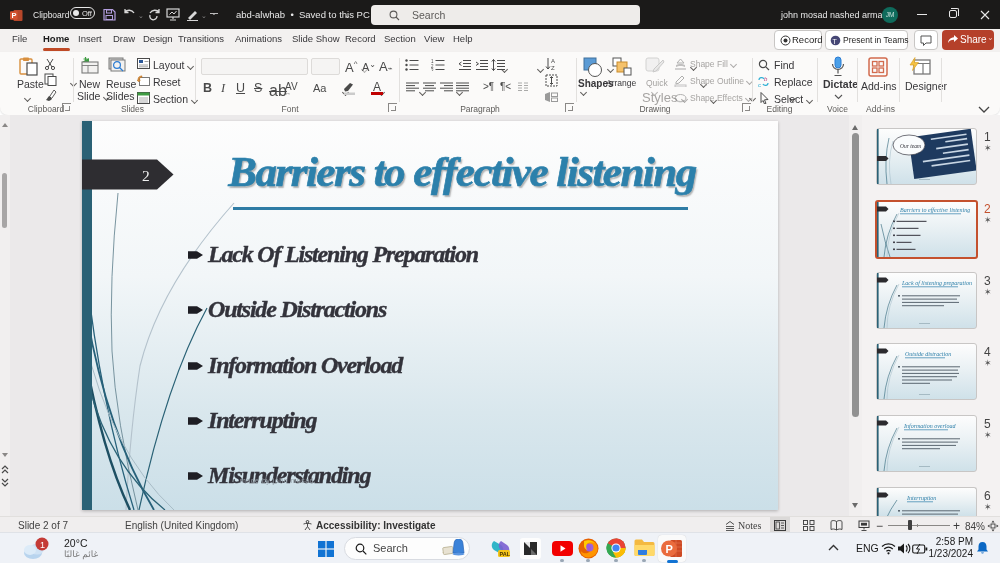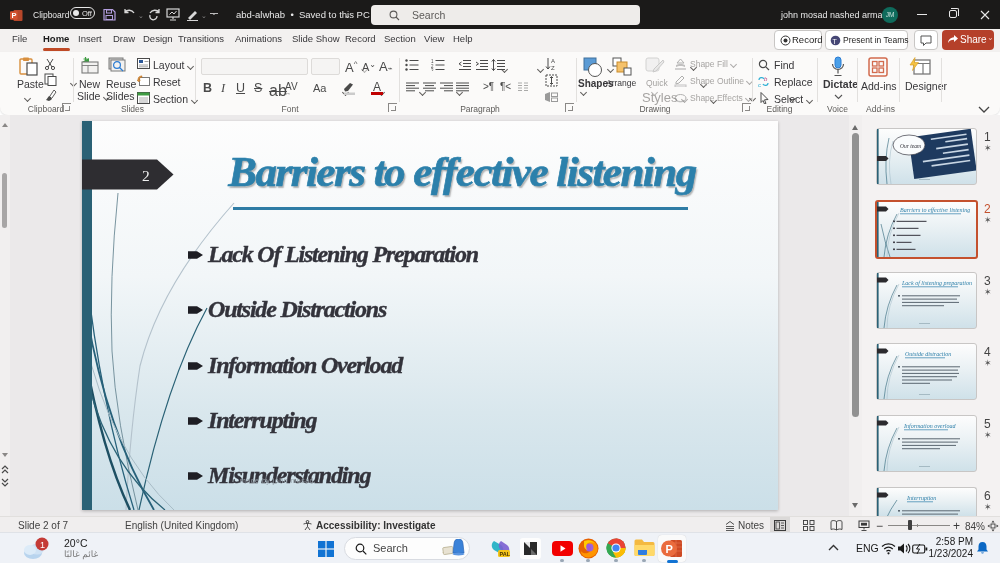--- a/index.html
+++ b/index.html
@@ -575,21 +575,21 @@
   <span class="abs" style="left:125px;top:3px;">English (United Kingdom)</span>
   <svg class="abs" style="left:302px;top:3px" width="11" height="11" viewBox="0 0 11 11">
       <circle cx="5.5" cy="1.8" r="1.3" fill="none" stroke="#3a3a3a"></circle>
       <path d="M1.5 4 C3.5 3.2 7.5 3.2 9.5 4 M5.5 3.5 v3 M5.5 6.5 L3 10 M5.5 6.5 L8 10" fill="none" stroke="#3a3a3a" stroke-width="0.9"></path>
     </svg>
   <span class="abs" style="left:316px;top:3px;font-weight:bold;color:#333;">Accessibility: Investigate</span>
   <svg class="abs" style="left:724px;top:3px" width="12" height="11" viewBox="0 0 12 11">
       <path d="M2 4.5 L6 1.5 L10 4.5" fill="none" stroke="#4a4a4a"></path>
       <path d="M2 6.5 h8 M2 8.5 h8 M2 10.5 h8" stroke="#4a4a4a" stroke-width="0.9"></path>
     </svg>
-  <span class="abs" style="left:738px;top:3px;">Notes</span>
+  <span class="abs" style="left:738px;top:3px;font-family:Liberation Serif, serif;">Notes</span>
   <span class="abs" style="left:770px;top:0;width:20px;height:16px;background:#dbd9d8;"></span>
   <svg class="abs" style="left:774px;top:3px" width="12" height="11" viewBox="0 0 12 11">
       <rect x="0.5" y="0.5" width="11" height="10" fill="none" stroke="#3a3a3a"></rect>
       <rect x="2" y="2" width="3.5" height="7" fill="none" stroke="#3a3a3a" stroke-width="0.8"></rect>
       <path d="M7 3 h3 M7 5.5 h3 M7 8 h3" stroke="#3a3a3a" stroke-width="0.8"></path>
     </svg>
   <svg class="abs" style="left:803px;top:3px" width="12" height="11" viewBox="0 0 12 11">
       <g fill="none" stroke="#3a3a3a" stroke-width="0.9">
         <rect x="0.5" y="0.5" width="4" height="4"></rect>
         <rect x="7" y="0.5" width="4" height="4"></rect>

